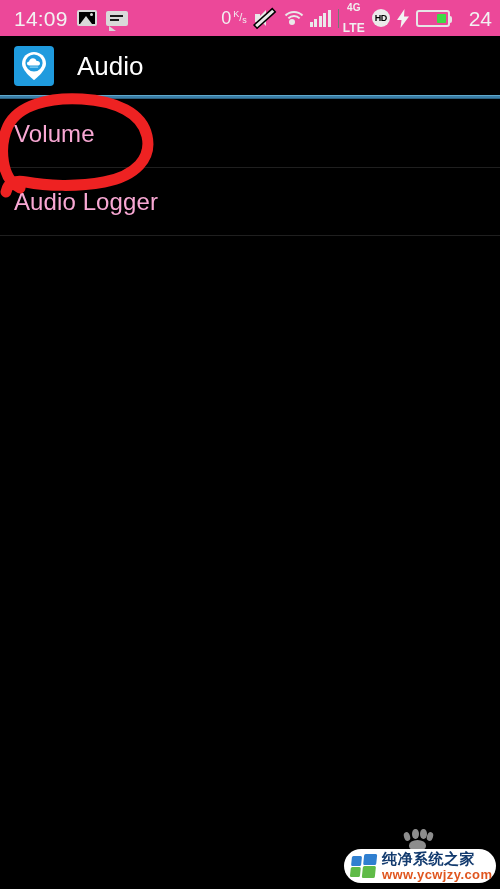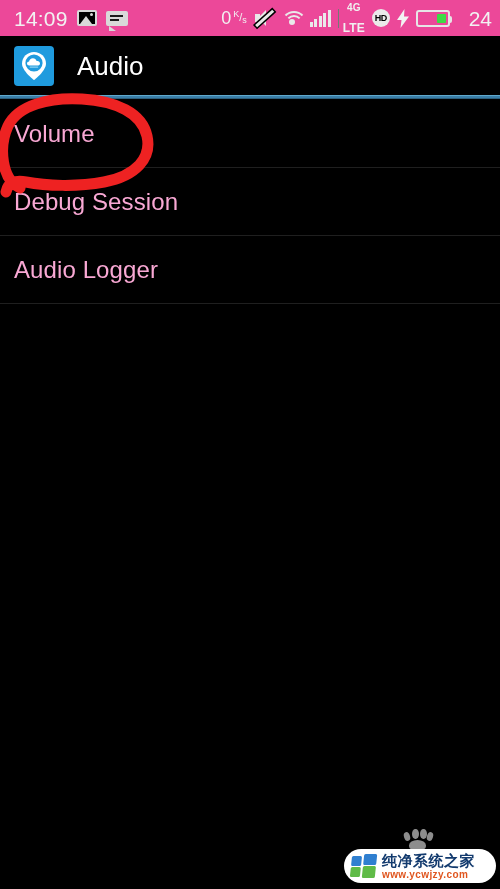--- a/index.html
+++ b/index.html
@@ -381,21 +381,21 @@
   }
   .wm-cn {
     color: #123a6e;
     font-size: 15px;
     font-weight: bold;
     letter-spacing: 0.5px;
     white-space: nowrap;
   }
   .wm-url {
     color: #e0561f;
-    font-size: 10px;
+    font-size: 13px;
     font-weight: bold;
     letter-spacing: 0.4px;
     margin-top: 2px;
     white-space: nowrap;
   }
 </style>
 </head>
 <body>
 
 <div class="status-bar">
@@ -475,23 +475,20 @@
 
 <div class="accent-rule"></div>
 
 <div class="list">
 
   <div class="list-item">
     <span class="label">Volume</span>
   </div>
 
 
-  <div class="list-item">
-    <span class="label">Debug Session</span>
-  </div>
 
 
   <div class="list-item">
     <span class="label">Audio Logger</span>
   </div>
 
 
 </div>
 
 <div class="annotation">

